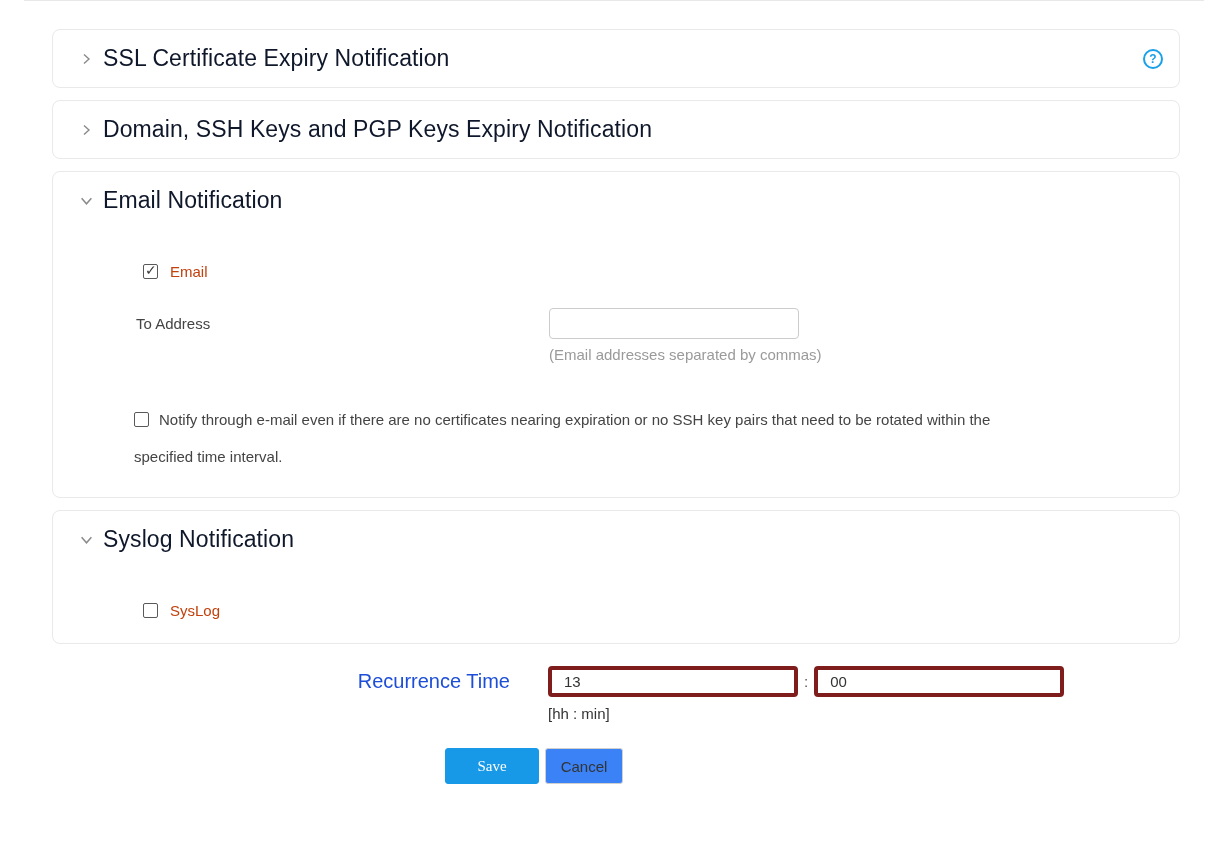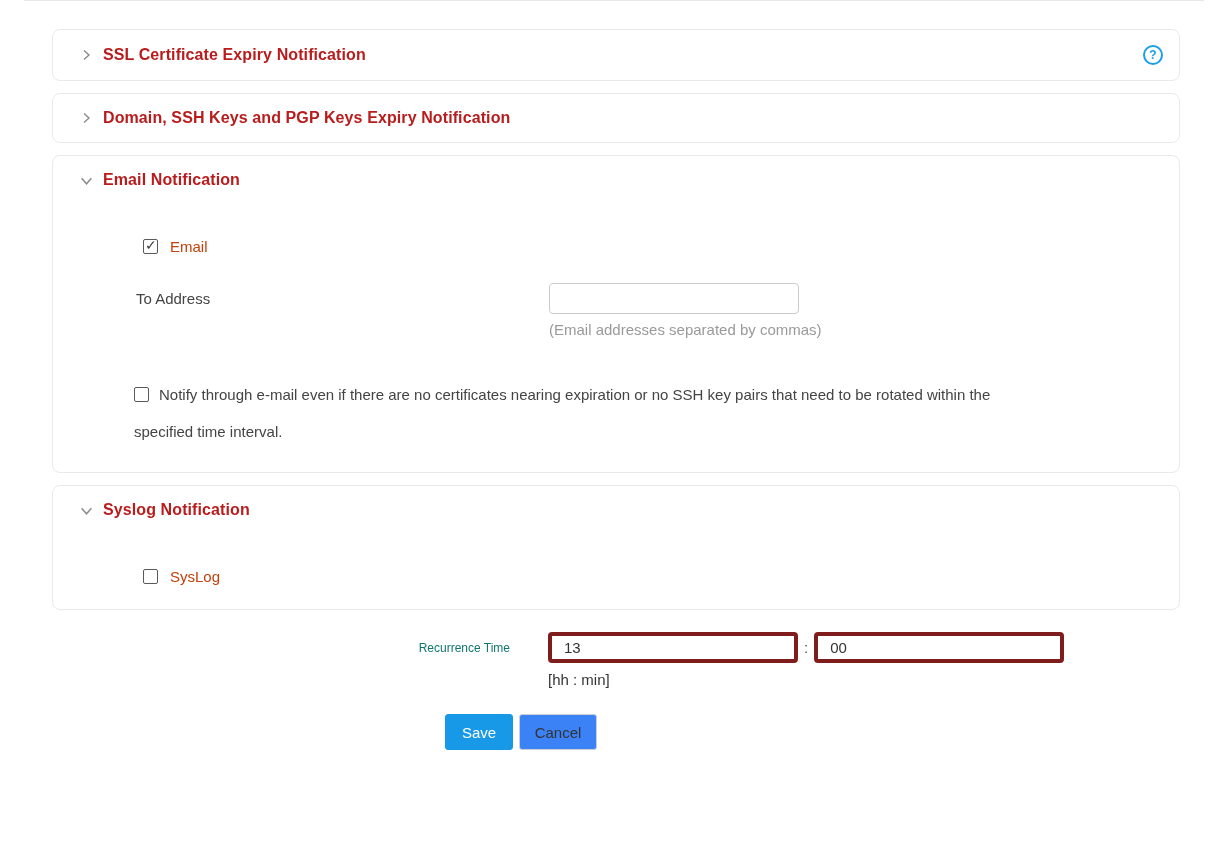--- a/index.html
+++ b/index.html
@@ -13,21 +13,21 @@
   .close-btn { position:absolute; right:36px; top:36px; font-size:22px; line-height:22px;
     color:#c4c4c4; cursor:pointer; font-weight:400; }
   .header-divider { margin:0 24px; border-bottom:1px solid #e8e8e8; }
 
   
   .content { margin:28px 48px 0 52px; }
   .card { border:1px solid #e9e9e9; border-radius:8px; margin-bottom:12px; background:#fff; }
   .card-header { display:flex; align-items:center; padding:15px 16px 15px 26px; }
   .chev { width:14px; height:14px; flex:0 0 14px; margin-right:10px; display:flex;
     align-items:center; justify-content:center; cursor:pointer; }
-  .section-title { font-size:16px; font-weight:700; color:#b91c1c; letter-spacing:.1px; }
+  .section-title { font-size:23px; font-weight:400; color:#0f172a; letter-spacing:.1px; }
   .spacer { flex:1; }
   .help-icon { width:20px; height:20px; border:2px solid #18a0e8; border-radius:50%;
     color:#18a0e8; font-size:12px; font-weight:700; display:flex; align-items:center;
     justify-content:center; cursor:pointer; }
 
   
   .cb { display:inline-block; width:15px; height:15px; border:1px solid #595959;
     border-radius:2px; background:#fff; position:relative; vertical-align:-2px;
     margin-right:12px; cursor:pointer; flex:0 0 15px; }
   .cb.checked::after { content:"\2713"; position:absolute; left:1px; top:-3px;
@@ -45,34 +45,34 @@
   .hint { margin-top:7px; font-size:15px; color:#9a9a9a; }
   .row-notify { margin:38px 24px 0 81px; max-width:862px; font-size:15px; color:#444;
     line-height:37px; padding-bottom:22px; }
   .row-notify .cb { margin-right:10px; }
 
   
   .row-syslog { margin:34px 0 24px 90px; display:flex; align-items:center; }
 
   
   .rec-row { display:flex; align-items:center; margin:22px 0 0 52px; }
-  .rec-label { width:458px; text-align:right; font-size:12px; color:#0f766e; }
+  .rec-label { width:458px; text-align:right; font-size:20px; color:#1d4ed8; }
   .time-input { width:250px; height:31px; border:4px solid #7f1d1d; border-radius:4px;
     font-size:15px; color:#333; padding:0 12px; font-family:"Liberation Sans", sans-serif;
     outline:none; }
   .time-input.first { margin-left:38px; }
   .colon { margin:0 6px; font-size:15px; color:#555; }
   .rec-hint { margin:8px 0 0 548px; font-size:15px; color:#333; }
 
   
   .btn-row { margin:26px 0 0 445px; display:flex; }
   .btn { height:36px; font-size:15px; border-radius:3px; cursor:pointer;
     font-family:"Liberation Sans", sans-serif; display:inline-flex; align-items:center;
     justify-content:center; }
-  .btn-save { width:68px; background:#1799e8; color:#fff; border:1px solid #1799e8; }
+  .btn-save { width:94px; background:#1799e8; color:#fff; border:1px solid #1799e8;font-family:Liberation Serif, serif; }
   .btn-cancel { width:78px; margin-left:6px; background:#3b82f6; color:#333;
     border:1px solid #cfcfcf; }
 
   svg.chev-svg { display:block; }
 </style>
 </head>
 <body>
 
 <div class="page">
 

